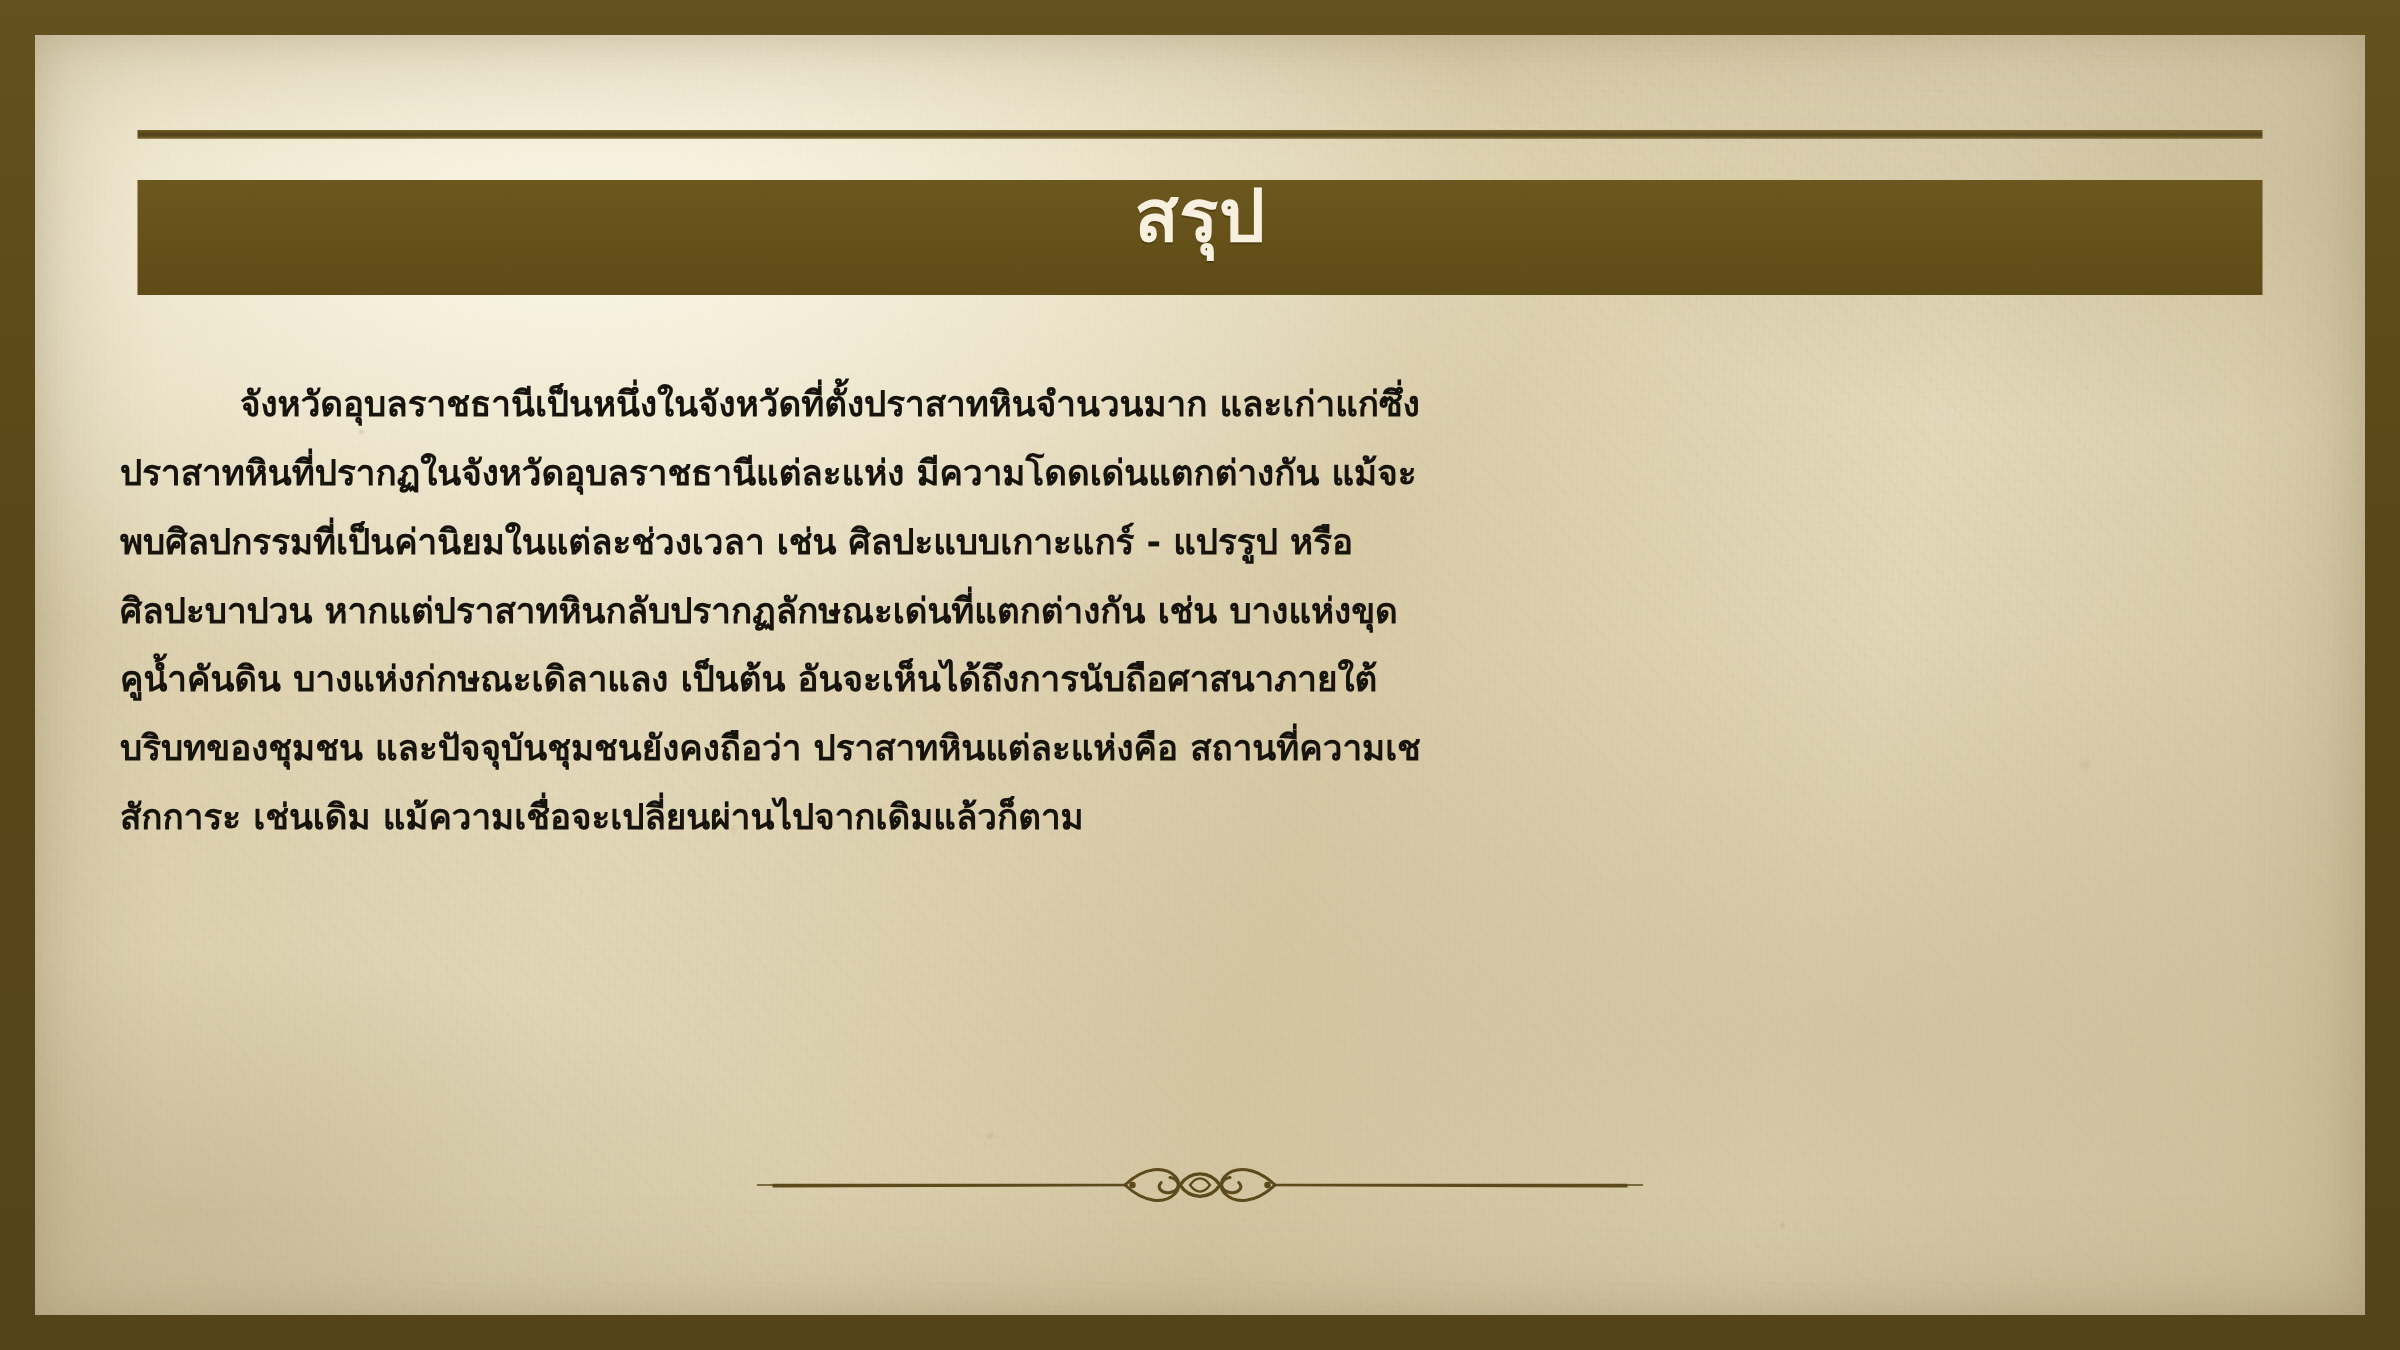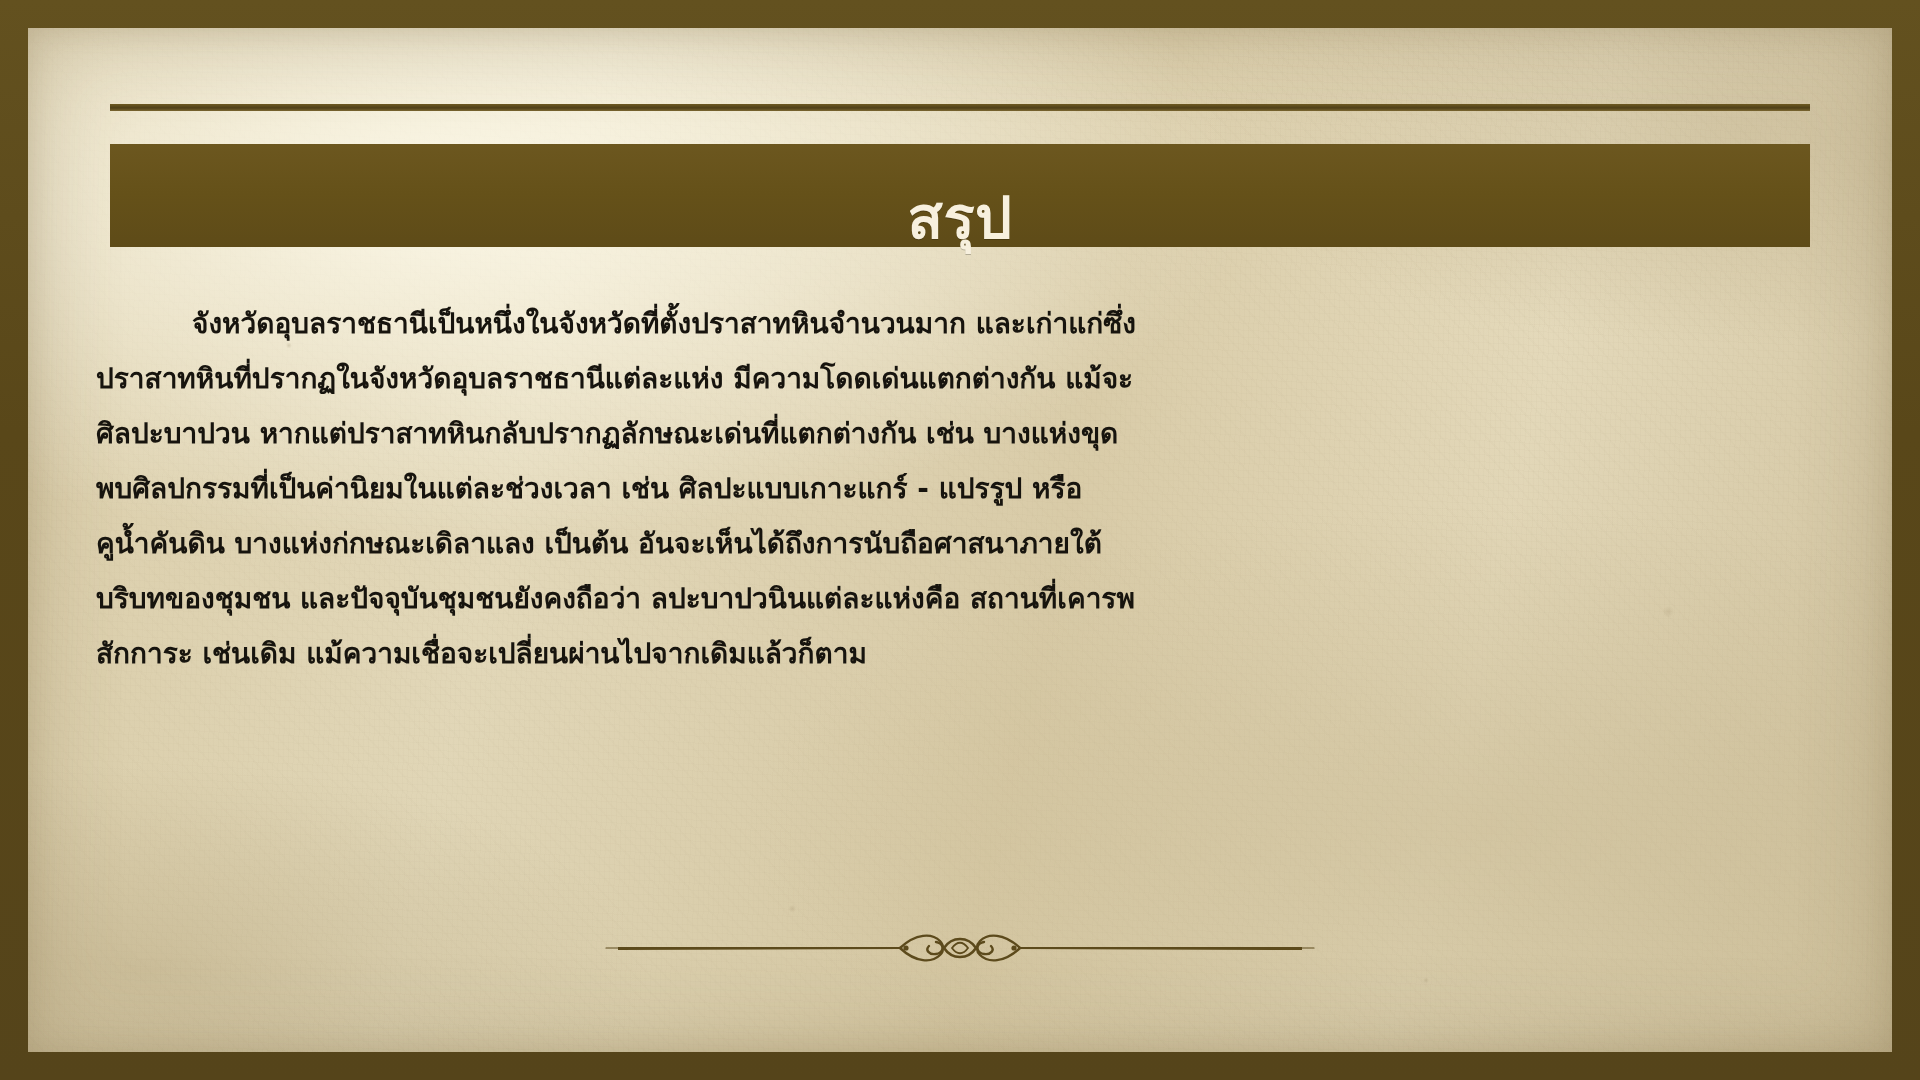--- a/index.html
+++ b/index.html
@@ -78,24 +78,24 @@
     height: 7px;
     background: linear-gradient(180deg, #6e5a22 0%, #4f4018 55%, #7a6630 100%);
   }
 
   
   .title-bar {
     position: absolute;
     left: 110px;
     top: 144px;
     width: 1700px;
-    height: 103px;
+    height: 92px;
     background: linear-gradient(180deg, #6c571f 0%, #655119 48%, #5e4b18 100%);
     display: flex;
-    align-items: flex-end;
+    align-items: flex-start;
     justify-content: center;
   }
   .title-text {
     color: #f7f0de;
     font-size: 58px;
     font-weight: 700;
     line-height: 1;
     letter-spacing: 0.5px;
     white-space: nowrap;
     text-shadow: 0 1px 0 rgba(0,0,0,0.22);
@@ -142,24 +142,24 @@
 
     <div class="top-rule"></div>
 
     <div class="title-bar">
       <div class="title-text">สรุป</div>
     </div>
 
     <div class="body-block">
       <div class="body-line first">จังหวัดอุบลราชธานีเป็นหนึ่งในจังหวัดที่ตั้งปราสาทหินจำนวนมาก  และเก่าแก่ซึ่ง</div>
       <div class="body-line">ปราสาทหินที่ปรากฏในจังหวัดอุบลราชธานีแต่ละแห่ง มีความโดดเด่นแตกต่างกัน แม้จะ</div>
+      <div class="body-line">พบศิลปกรรมที่เป็นค่านิยมในแต่ละช่วงเวลา  เช่น  ศิลปะแบบเกาะแกร์ -  แปรรูป  หรือ</div>
       <div class="body-line">ศิลปะบาปวน หากแต่ปราสาทหินกลับปรากฏลักษณะเด่นที่แตกต่างกัน เช่น บางแห่งขุด</div>
-      <div class="body-line">พบศิลปกรรมที่เป็นค่านิยมในแต่ละช่วงเวลา  เช่น  ศิลปะแบบเกาะแกร์ -  แปรรูป  หรือ</div>
       <div class="body-line">คูน้ำคันดิน บางแห่งก่กษณะเดิลาแลง เป็นต้น  อันจะเห็นได้ถึงการนับถือศาสนาภายใต้</div>
-      <div class="body-line">บริบทของชุมชน และปัจจุบันชุมชนยังคงถือว่า ลปะบาปวนินแต่ละแห่งคือ สถานที่เคารพ</div>
+      <div class="body-line">บริบทของชุมชน และปัจจุบันชุมชนยังคงถือว่า ปราสาทหินแต่ละแห่งคือ สถานที่ความเช</div>
       <div class="body-line">สักการะ เช่นเดิม แม้ความเชื่อจะเปลี่ยนผ่านไปจากเดิมแล้วก็ตาม</div>
     </div>
 
     <div class="ornament">
       <svg viewBox="0 0 720 64" width="720" height="64" aria-hidden="true">
         <g fill="none" stroke="#5c4a1c" stroke-width="2.4" stroke-linecap="round">
 
           <path d="M6 33 L300 33" stroke-width="1.2"></path>
           <path d="M18 32 L300 32 L300 34 L18 35 Z" fill="#5c4a1c" stroke="none"></path>
 

